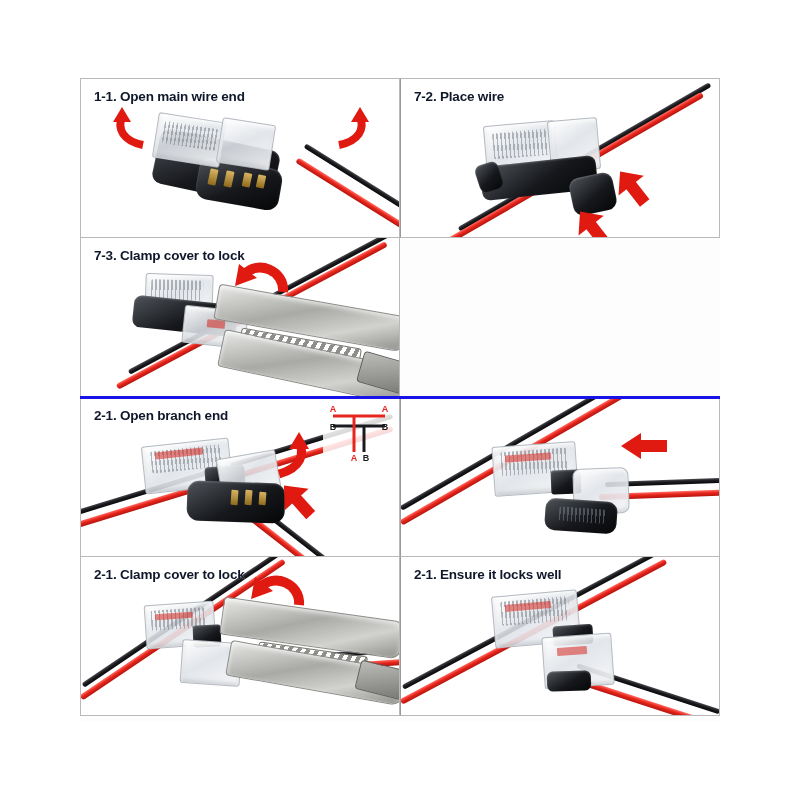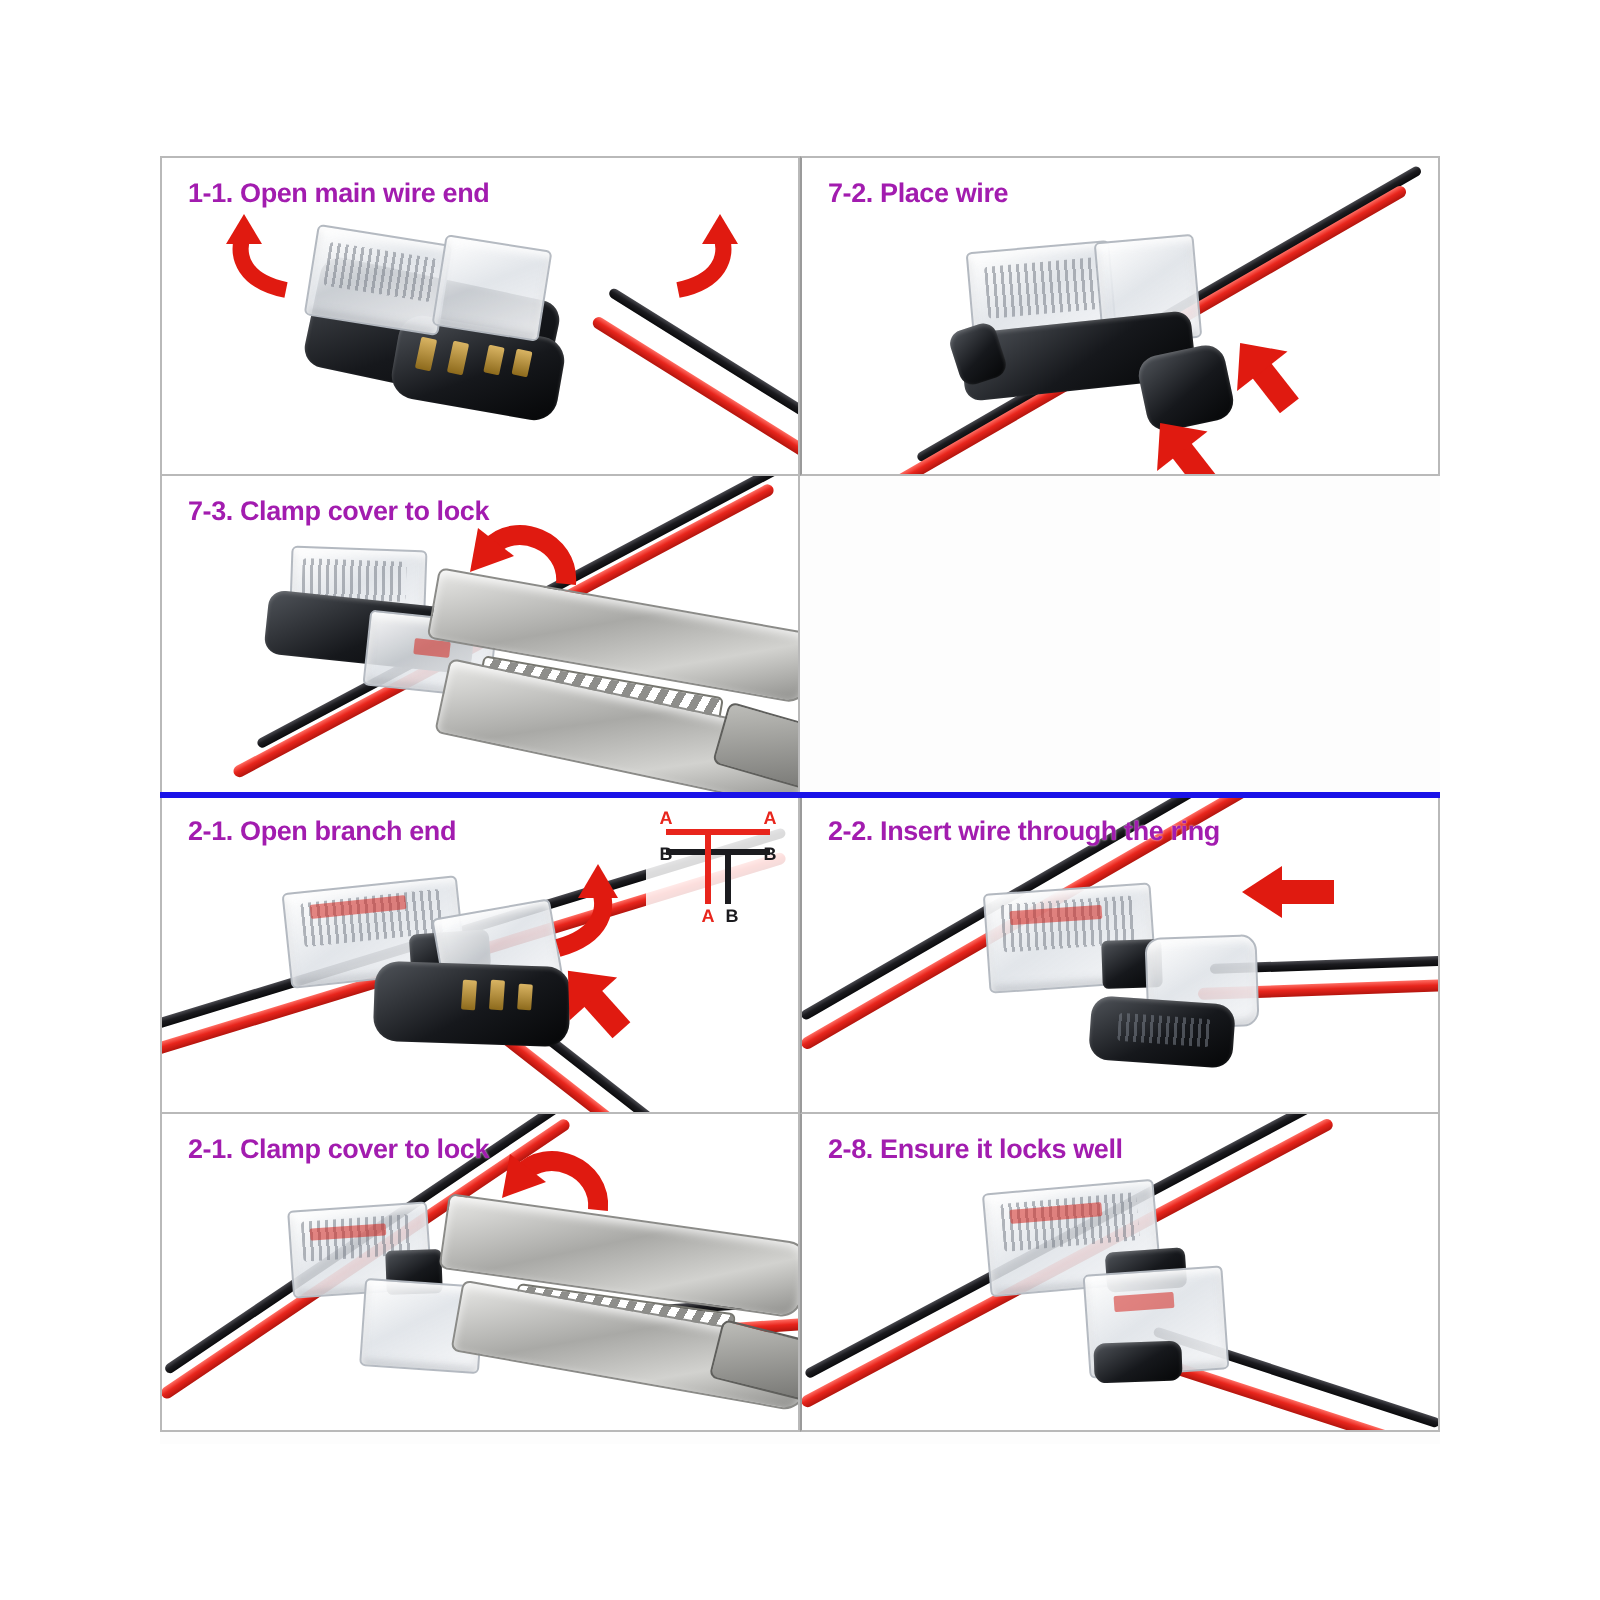--- a/index.html
+++ b/index.html
@@ -45,21 +45,21 @@
     background:#1a13e8;
     z-index:40;
   }
 
   
   .caption{
     position:absolute;
     left:13px; top:10px;
     font-size:13.5px;
     font-weight:bold;
-    color:#a21caf;
+    color:#0f172a;
     letter-spacing:-.2px;
     white-space:nowrap;
     z-index:30;
     text-shadow:0 0 1px rgba(255,255,255,.9);
   }
 
   
   .wire{position:absolute;border-radius:3px;z-index:5;}
   .wire.black{background:linear-gradient(to bottom,#4a4a50,#1b1b1f 45%,#0a0a0c);}
   .wire.red{background:linear-gradient(to bottom,#ff6d63,#e8251c 45%,#b3150e);}
@@ -302,21 +302,20 @@
           <text x="62" y="10" font-family="Liberation Sans, sans-serif" font-size="9" font-weight="bold" fill="#e8251c" text-anchor="middle">A</text>
           <text x="10" y="28" font-family="Liberation Sans, sans-serif" font-size="9" font-weight="bold" fill="#1b1b1f" text-anchor="middle">B</text>
           <text x="62" y="28" font-family="Liberation Sans, sans-serif" font-size="9" font-weight="bold" fill="#1b1b1f" text-anchor="middle">B</text>
           <text x="31" y="59" font-family="Liberation Sans, sans-serif" font-size="9" font-weight="bold" fill="#e8251c" text-anchor="middle">A</text>
           <text x="43" y="59" font-family="Liberation Sans, sans-serif" font-size="9" font-weight="bold" fill="#1b1b1f" text-anchor="middle">B</text>
         </svg>
       </div>
     </div>
 
     <div class="panel">
-      <div class="caption">2-2. Insert wire through the ring</div>
 
       <div class="wire-pair" style="left:0px;top:0px;width:320px;height:160px;">
         <div class="wire black" style="left:0px;top:108px;width:300px;height:5px;transform:rotate(-30deg);transform-origin:0 50%;"></div>
         <div class="wire red" style="left:0px;top:122px;width:300px;height:5.5px;transform:rotate(-30deg);transform-origin:0 50%;"></div>
       </div>
 
       <div class="wire-pair" style="left:188px;top:80px;width:132px;height:40px;">
         <div class="wire black" style="left:16px;top:4px;width:120px;height:5px;transform:rotate(-2deg);transform-origin:0 50%;"></div>
         <div class="wire red" style="left:10px;top:16px;width:126px;height:5.5px;transform:rotate(-2deg);transform-origin:0 50%;"></div>
       </div>
@@ -372,21 +371,21 @@
 
       <div class="arrow-curved" style="left:168px;top:14px;width:56px;height:44px;">
         <svg viewBox="0 0 56 44" width="56" height="44">
           <path d="M50 34 C 52 12, 24 2, 12 16" stroke="#e01a10" stroke-width="10" fill="none" stroke-linecap="butt"></path>
           <path d="M2 28 L 6 6 L 24 20 Z" fill="#e01a10"></path>
         </svg>
       </div>
     </div>
 
     <div class="panel">
-      <div class="caption">2-8. Ensure it locks well</div>
+      <div class="caption">2-1. Ensure it locks well</div>
 
       <div class="wire-pair" style="left:0px;top:0px;width:320px;height:160px;">
         <div class="wire black" style="left:2px;top:128px;width:300px;height:5px;transform:rotate(-28deg);transform-origin:0 50%;"></div>
         <div class="wire red" style="left:0px;top:142px;width:300px;height:5.5px;transform:rotate(-28deg);transform-origin:0 50%;"></div>
       </div>
 
       <div class="wire-pair" style="left:160px;top:96px;width:160px;height:64px;">
         <div class="wire black" style="left:16px;top:10px;width:150px;height:5px;transform:rotate(18deg);transform-origin:0 50%;"></div>
         <div class="wire red" style="left:8px;top:22px;width:152px;height:5.5px;transform:rotate(18deg);transform-origin:0 50%;"></div>
       </div>

